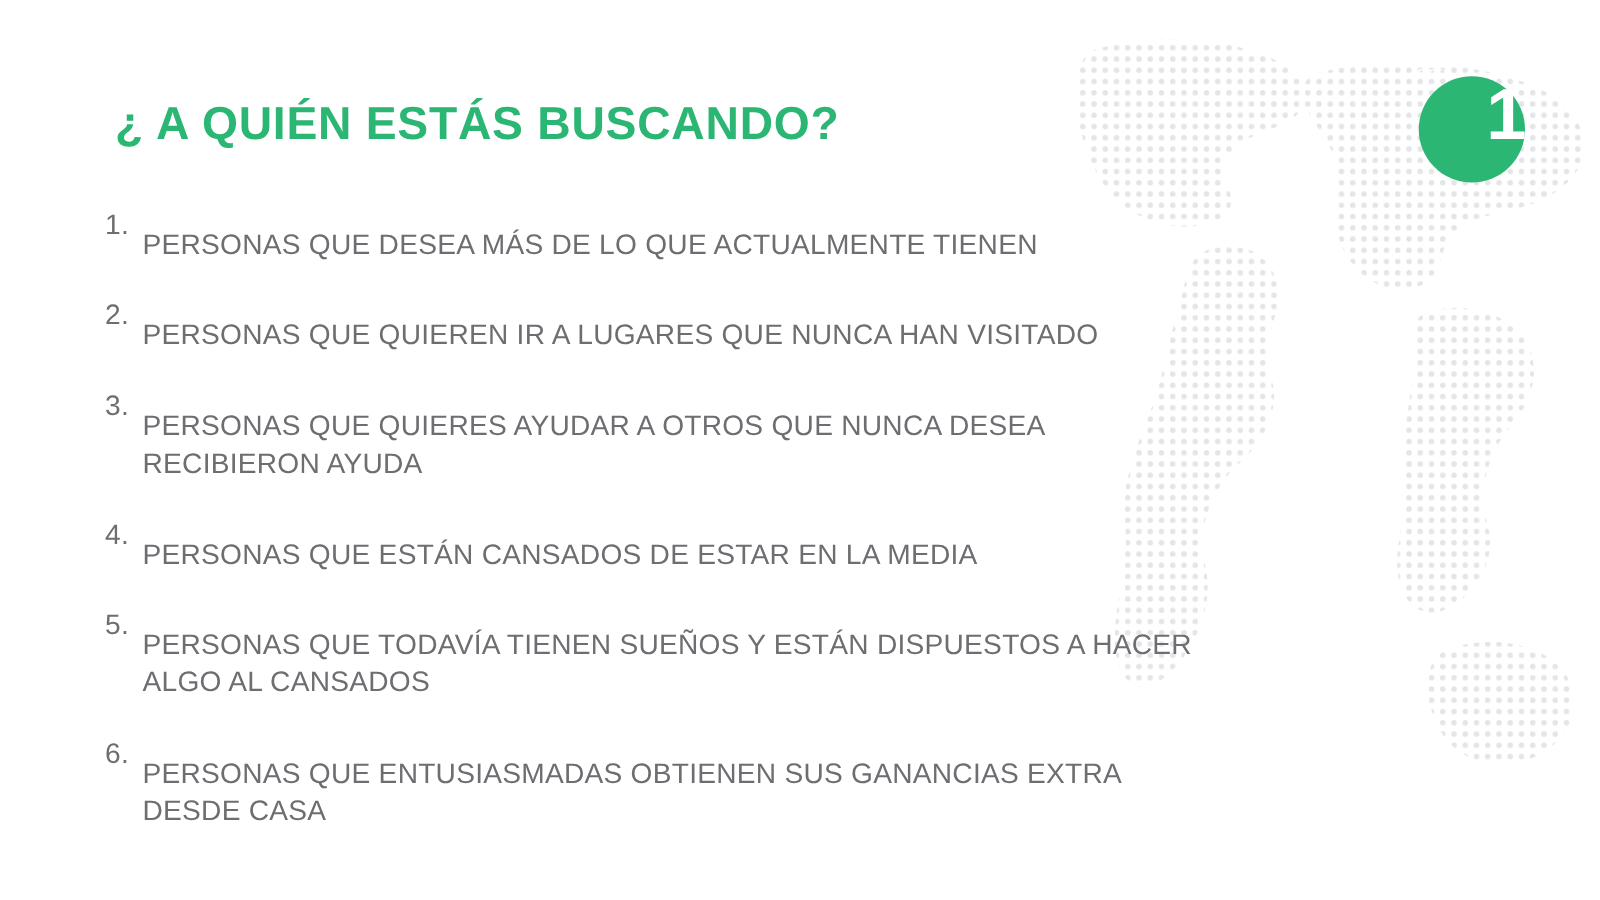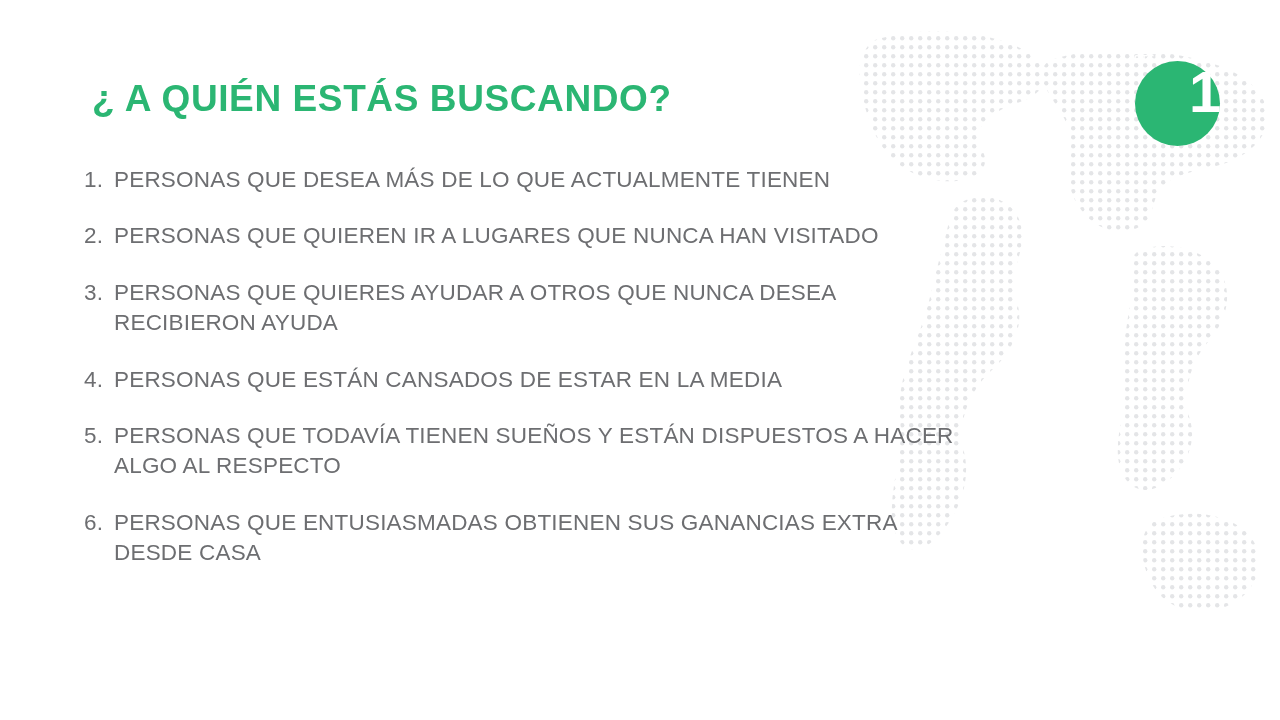--- a/index.html
+++ b/index.html
@@ -94,20 +94,21 @@
     line-height: 1.35;
     letter-spacing: 0.2px;
   }
   .list-item .num {
     flex: 0 0 auto;
     width: 30px;
     color: #6d6e71;
   }
   .list-item .txt {
     flex: 1 1 auto;
+    margin-top: 16px;
   }
 </style>
 </head>
 <body>
 
 <div class="slide">
 
   <svg class="map-bg" viewBox="0 0 560 720" xmlns="http://www.w3.org/2000/svg" aria-hidden="true">
     <defs>
       <pattern id="dots" x="0" y="0" width="9" height="9" patternUnits="userSpaceOnUse">
@@ -153,21 +154,21 @@
     <div class="list-item">
       <span class="num">3.</span>
       <span class="txt">PERSONAS QUE QUIERES AYUDAR A OTROS QUE NUNCA DESEA RECIBIERON AYUDA</span>
     </div>
     <div class="list-item">
       <span class="num">4.</span>
       <span class="txt">PERSONAS QUE ESTÁN CANSADOS DE ESTAR EN LA MEDIA</span>
     </div>
     <div class="list-item">
       <span class="num">5.</span>
-      <span class="txt">PERSONAS QUE TODAVÍA TIENEN SUEÑOS Y ESTÁN DISPUESTOS A HACER ALGO AL RESPECTO</span>
+      <span class="txt">PERSONAS QUE TODAVÍA TIENEN SUEÑOS Y ESTÁN DISPUESTOS A HACER ALGO AL CANSADOS</span>
     </div>
     <div class="list-item">
       <span class="num">6.</span>
       <span class="txt">PERSONAS QUE ENTUSIASMADAS OBTIENEN SUS GANANCIAS EXTRA DESDE CASA</span>
     </div>
   </div>
 
 </div>
 
 </body></html>

